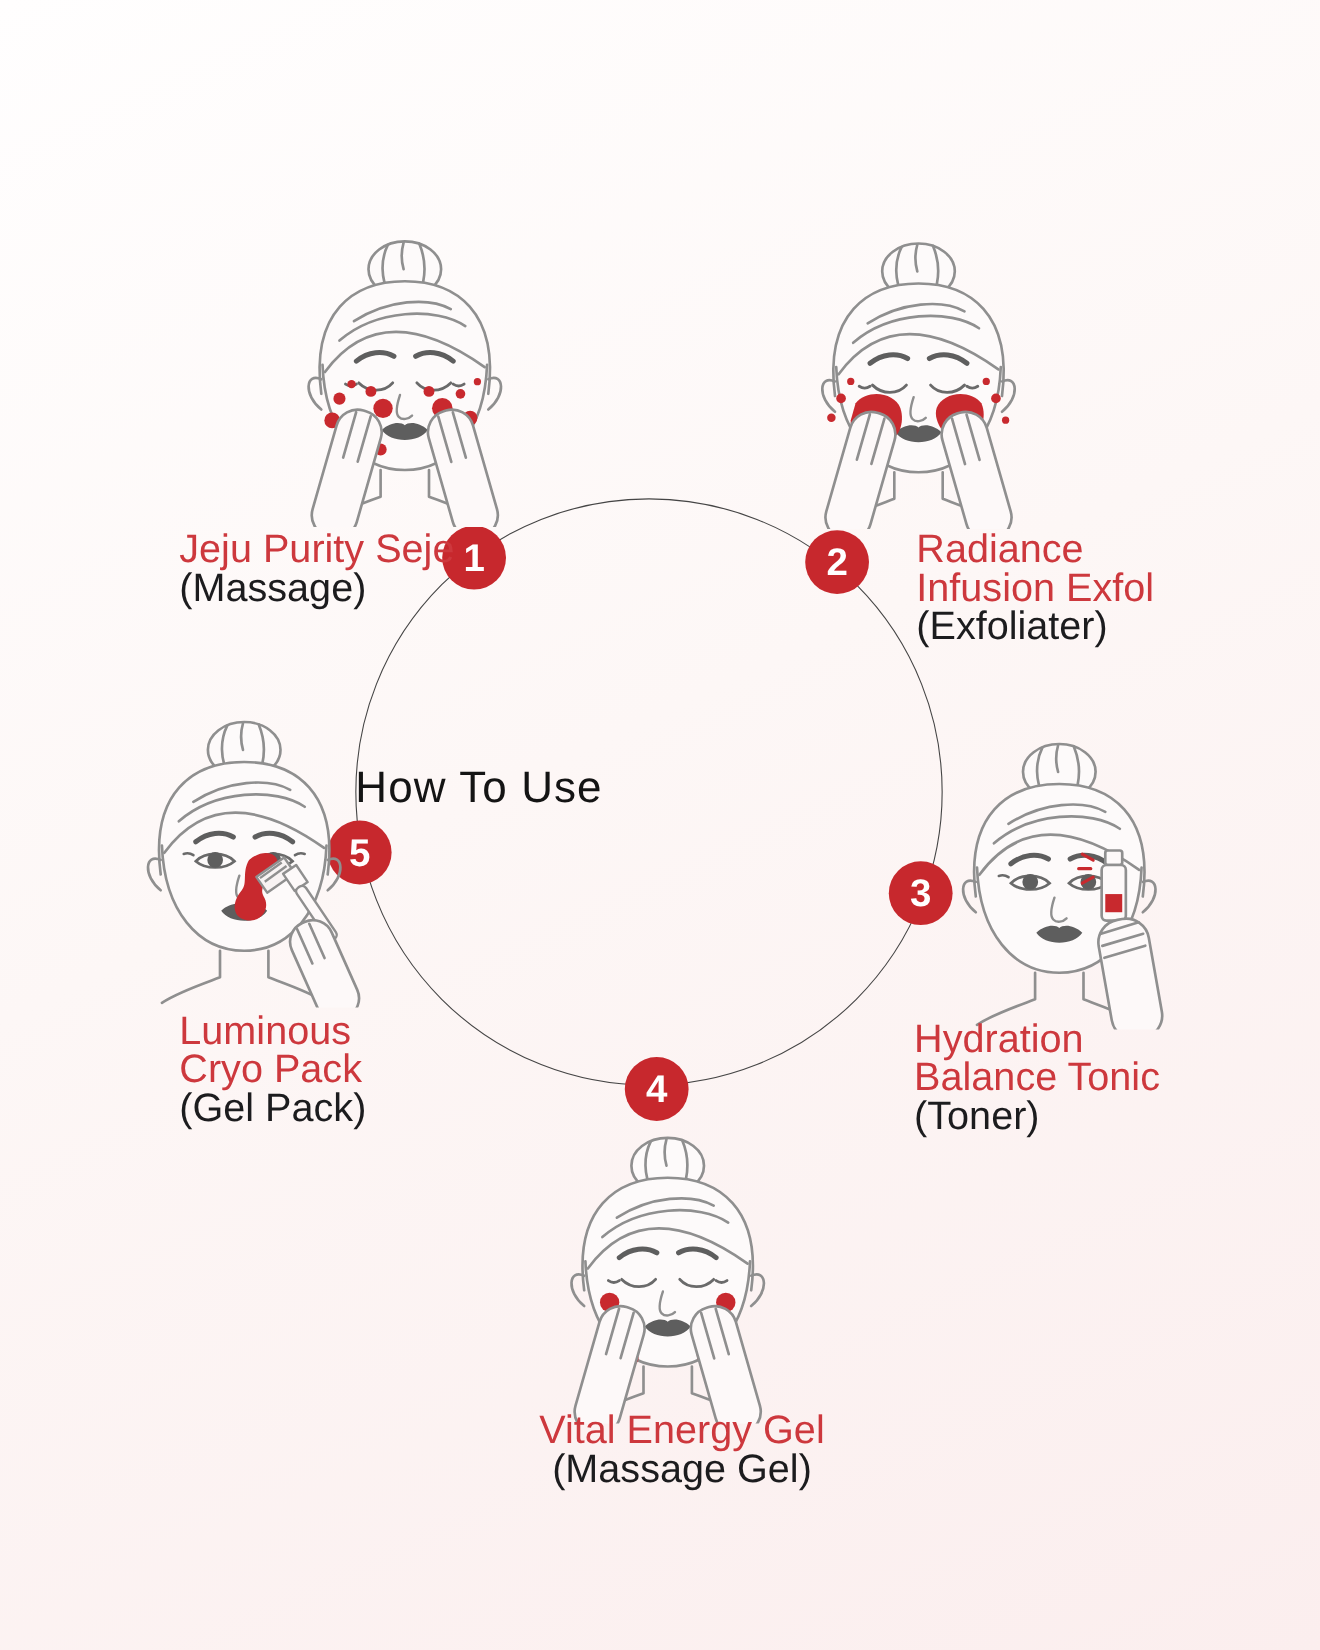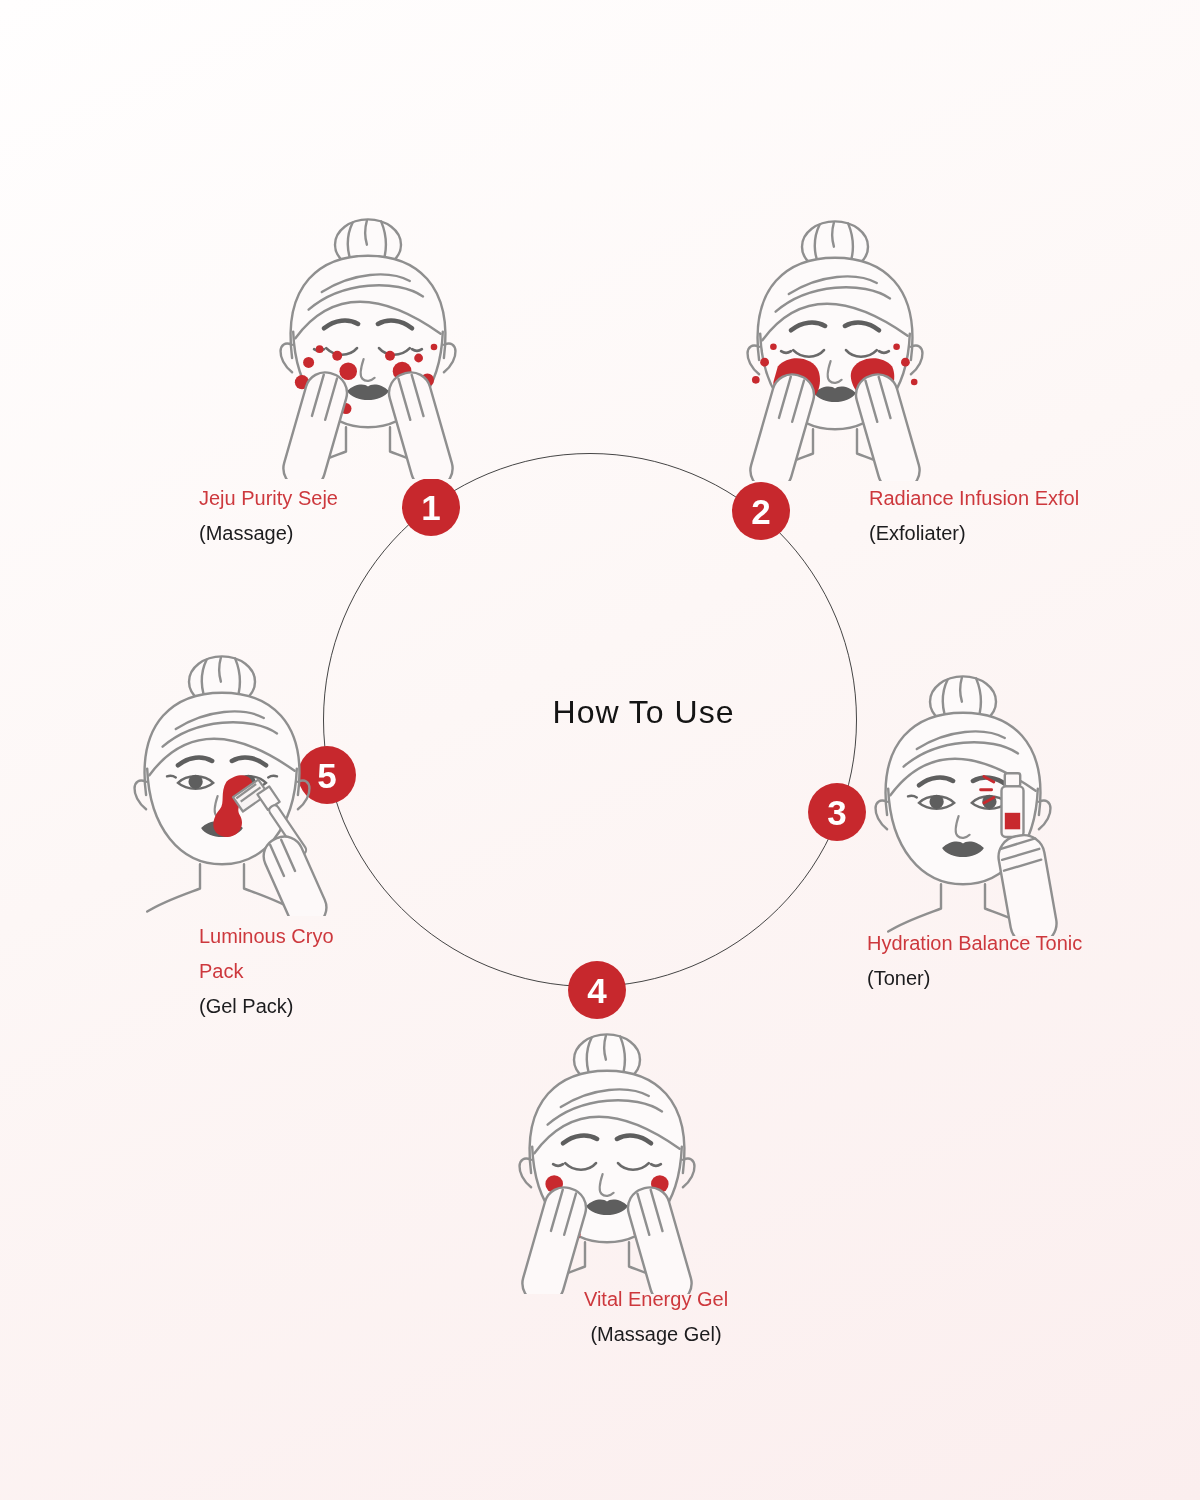--- a/index.html
+++ b/index.html
@@ -10,29 +10,29 @@
   .canvas{
     position:relative;width:1200px;height:1500px;
     background:linear-gradient(155deg,#fffefe 0%,#fdf7f6 45%,#fbeeee 100%);
   }
   .ring{
     position:absolute;left:323px;top:453px;width:534px;height:534px;
     border:1.4px solid #454545;border-radius:50%;box-sizing:border-box;
   }
   .title{
     position:absolute;left:323px;top:694px;width:641px;
-    text-align:center;font-size:32px;letter-spacing:1px;color:#141414;
+    font-size:40px;letter-spacing:1px;color:#141414;
   }
   .badge{
     position:absolute;width:58px;height:58px;border-radius:50%;
     background:#C7282D;color:#ffffff;
     display:flex;align-items:center;justify-content:center;
     font-size:35px;font-weight:700;line-height:1;
   }
-  .label{position:absolute;font-size:20px;line-height:35px;margin-left:36px;}
+  .label{position:absolute;font-size:36px;line-height:35px;}
   .label .product{color:#CD383D;}
   .label .type{color:#1c1c1e;}
   .illus{position:absolute;}
   svg .red{fill:#C8292E;stroke:none;}
 </style>
 </head>
 <body>
 
 <svg width="0" height="0" style="position:absolute" aria-hidden="true">
   <defs>

